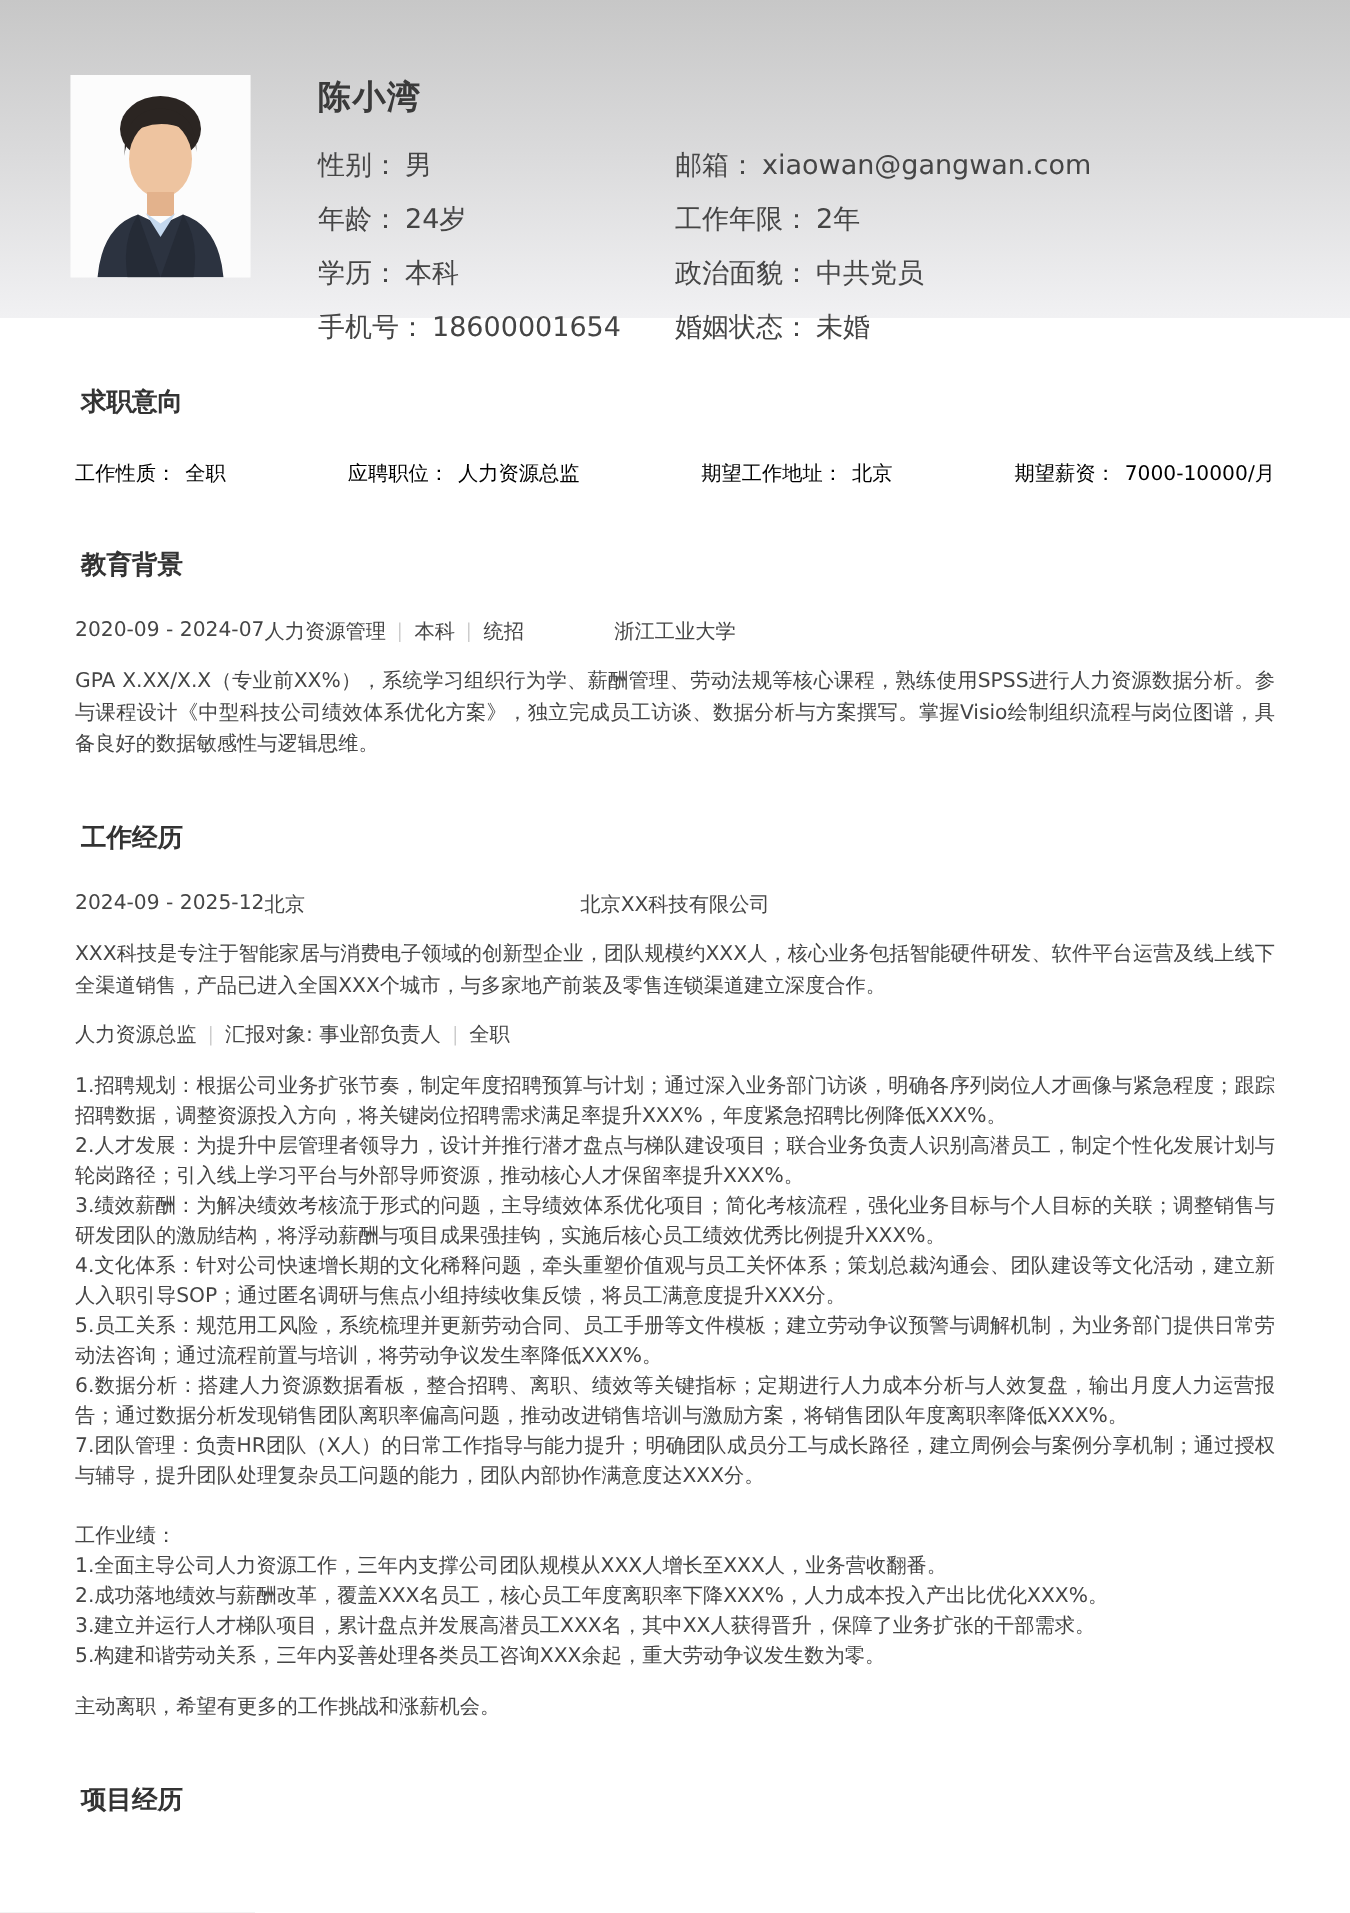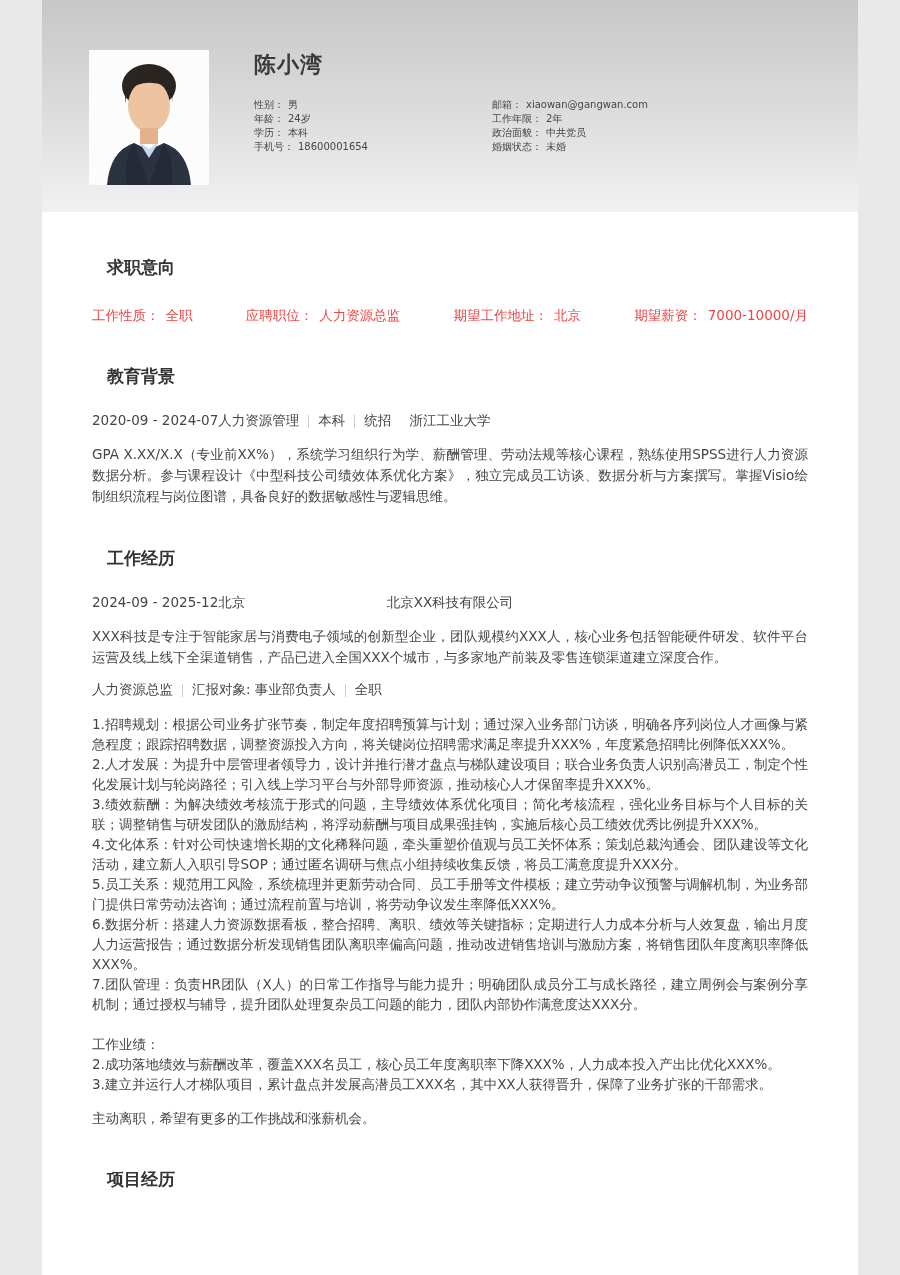--- a/index.html
+++ b/index.html
@@ -1,18 +1,18 @@
 <!DOCTYPE html>
 <html><head>
 <meta charset="utf-8">
 <style>
   * { box-sizing: border-box; }
   html, body { margin: 0; padding: 0; background: #e9e9e9; }
   .page {
-    width: 816px; height: 1275px; margin: 0 auto;
+    width: 900px; height: 1275px; margin: 0 auto;
     background: #ffffff; overflow: hidden; position: relative;
     font-family: "DejaVu Sans", "Liberation Sans", sans-serif;
     color: #444444;
   }
 
   
   .header {
     height: 212px;
     background: linear-gradient(180deg, #c7c7c7 0%, #d9d9da 45%, #f1f1f3 100%);
     position: relative;
@@ -22,36 +22,36 @@
     width: 120px; height: 135px; background: #fcfcfc; overflow: hidden;
   }
   .photo svg { display: block; }
   .header-content { position: absolute; left: 212px; top: 50px; right: 50px; }
   .candidate-name {
     margin: 0 0 18px 0; font-size: 22px; font-weight: bold; color: #3a3a3a;
     letter-spacing: 1px;
   }
   .info-grid {
     display: grid; grid-template-columns: 238px auto;
-    font-size: 10px; color: #454545;
+    row-gap: 12px; font-size: 18px; color: #454545;
   }
   .info-item .lbl { color: #454545; }
   .info-item .val { margin-left: 4px; }
 
   
   main { padding: 0 50px; }
   .section-title {
-    font-size: 17px; font-weight: bold; color: #333333; margin: 15px;
+    font-size: 17px; font-weight: bold; color: #333333; margin: 4px;
   }
   .mt-sec { margin-top: 44px; }
   .mt-sec2 { margin-top: 40px; }
 
   .intent-row {
     display: flex; justify-content: space-between;
-    margin-top: 28px; font-size: 13.5px; color: #ef4444;
+    margin-top: 28px; font-size: 13.5px; color: #000000;
   }
   .intent-row2 { margin-top: 22px; display: flex; }
   .pair .lbl {}
   .pair .val { margin-left: 6px; }
 
   .row3 {
     position: relative; margin-top: 24px;
     display: flex; justify-content: flex-start;
     font-size: 13.5px; color: #454545;
   }
@@ -183,22 +183,24 @@
         <p class="pline">2.人才发展：为提升中层管理者领导力，设计并推行潜才盘点与梯队建设项目；联合业务负责人识别高潜员工，制定个性化发展计划与轮岗路径；引入线上学习平台与外部导师资源，推动核心人才保留率提升XXX%。</p>
         <p class="pline">3.绩效薪酬：为解决绩效考核流于形式的问题，主导绩效体系优化项目；简化考核流程，强化业务目标与个人目标的关联；调整销售与研发团队的激励结构，将浮动薪酬与项目成果强挂钩，实施后核心员工绩效优秀比例提升XXX%。</p>
         <p class="pline">4.文化体系：针对公司快速增长期的文化稀释问题，牵头重塑价值观与员工关怀体系；策划总裁沟通会、团队建设等文化活动，建立新人入职引导SOP；通过匿名调研与焦点小组持续收集反馈，将员工满意度提升XXX分。</p>
         <p class="pline">5.员工关系：规范用工风险，系统梳理并更新劳动合同、员工手册等文件模板；建立劳动争议预警与调解机制，为业务部门提供日常劳动法咨询；通过流程前置与培训，将劳动争议发生率降低XXX%。</p>
         <p class="pline">6.数据分析：搭建人力资源数据看板，整合招聘、离职、绩效等关键指标；定期进行人力成本分析与人效复盘，输出月度人力运营报告；通过数据分析发现销售团队离职率偏高问题，推动改进销售培训与激励方案，将销售团队年度离职率降低XXX%。</p>
         <p class="pline">7.团队管理：负责HR团队（X人）的日常工作指导与能力提升；明确团队成员分工与成长路径，建立周例会与案例分享机制；通过授权与辅导，提升团队处理复杂员工问题的能力，团队内部协作满意度达XXX分。</p>
       </div>
 
       <div class="block gap-top">
         <p class="pline">工作业绩：</p>
+        <p class="pline">1.全面主导公司人力资源工作，三年内支撑公司团队规模从XXX人增长至XXX人，业务营收翻番。</p>
         <p class="pline">2.成功落地绩效与薪酬改革，覆盖XXX名员工，核心员工年度离职率下降XXX%，人力成本投入产出比优化XXX%。</p>
         <p class="pline">3.建立并运行人才梯队项目，累计盘点并发展高潜员工XXX名，其中XX人获得晋升，保障了业务扩张的干部需求。</p>
+        <p class="pline">5.构建和谐劳动关系，三年内妥善处理各类员工咨询XXX余起，重大劳动争议发生数为零。</p>
       </div>
 
       <p class="pline leave-line">主动离职，希望有更多的工作挑战和涨薪机会。</p>
     </section>
 
     <section>
       <h2 class="section-title mt-sec2">项目经历</h2>
 
     </section>
 

